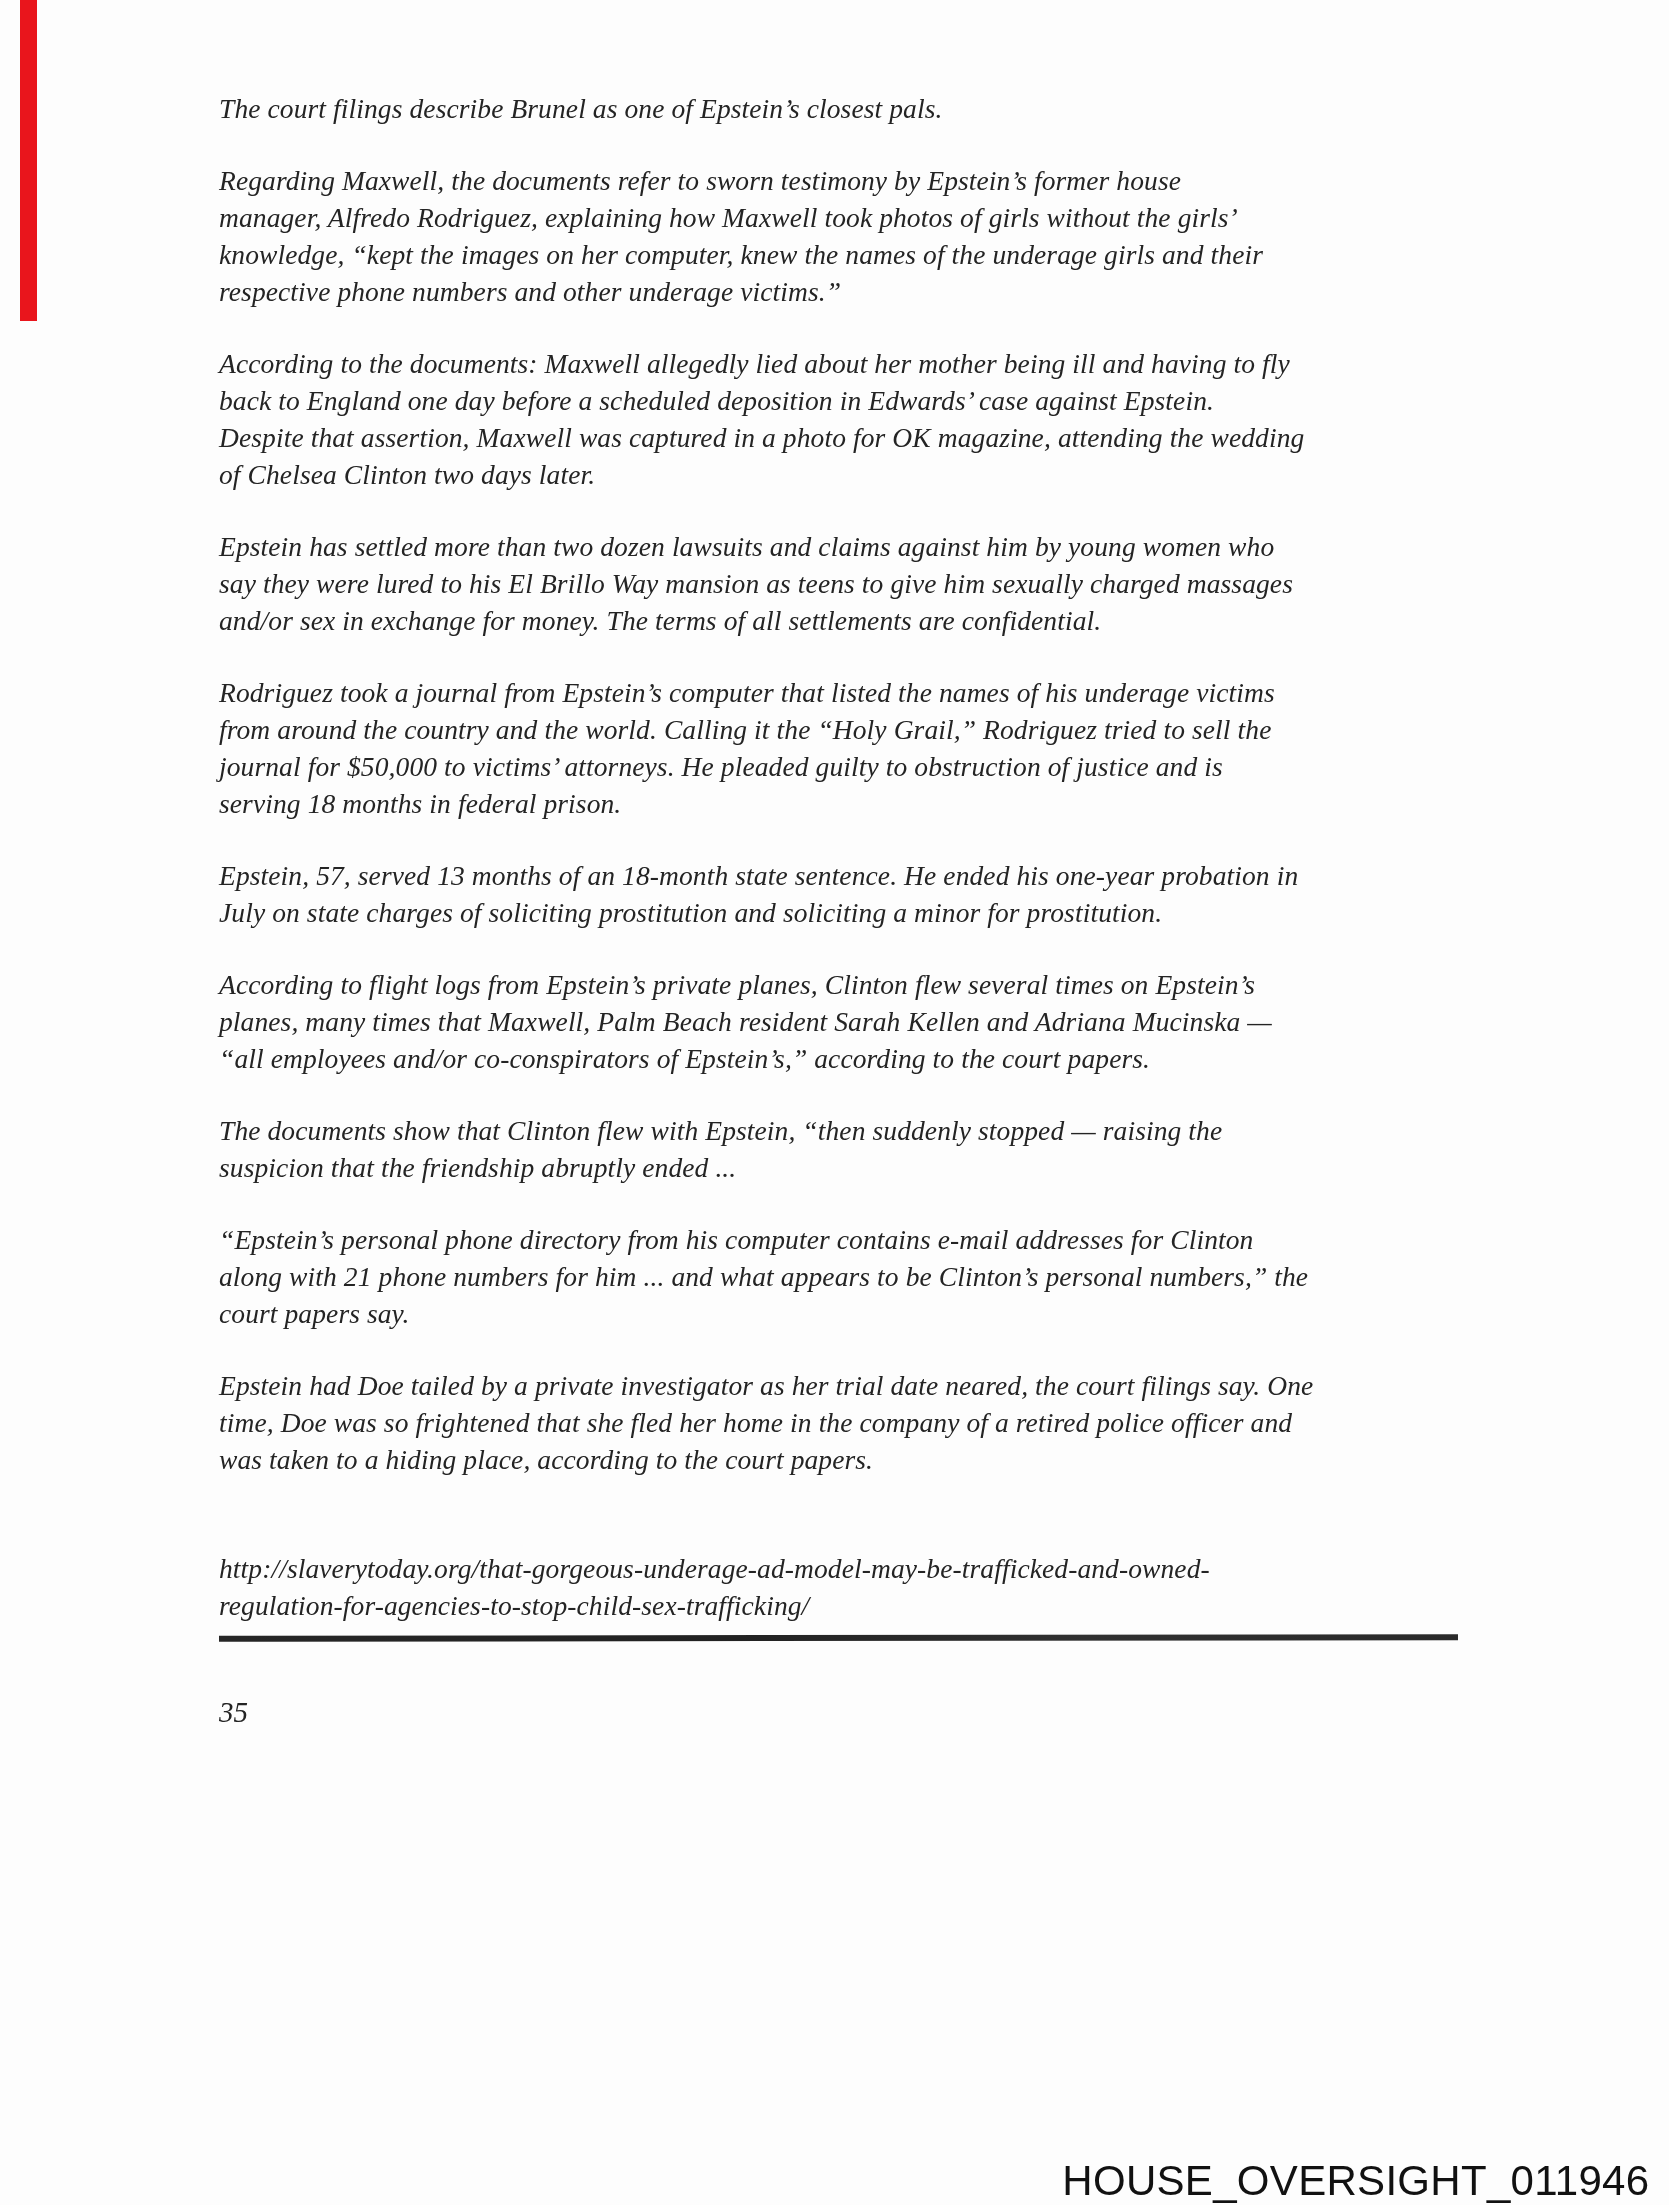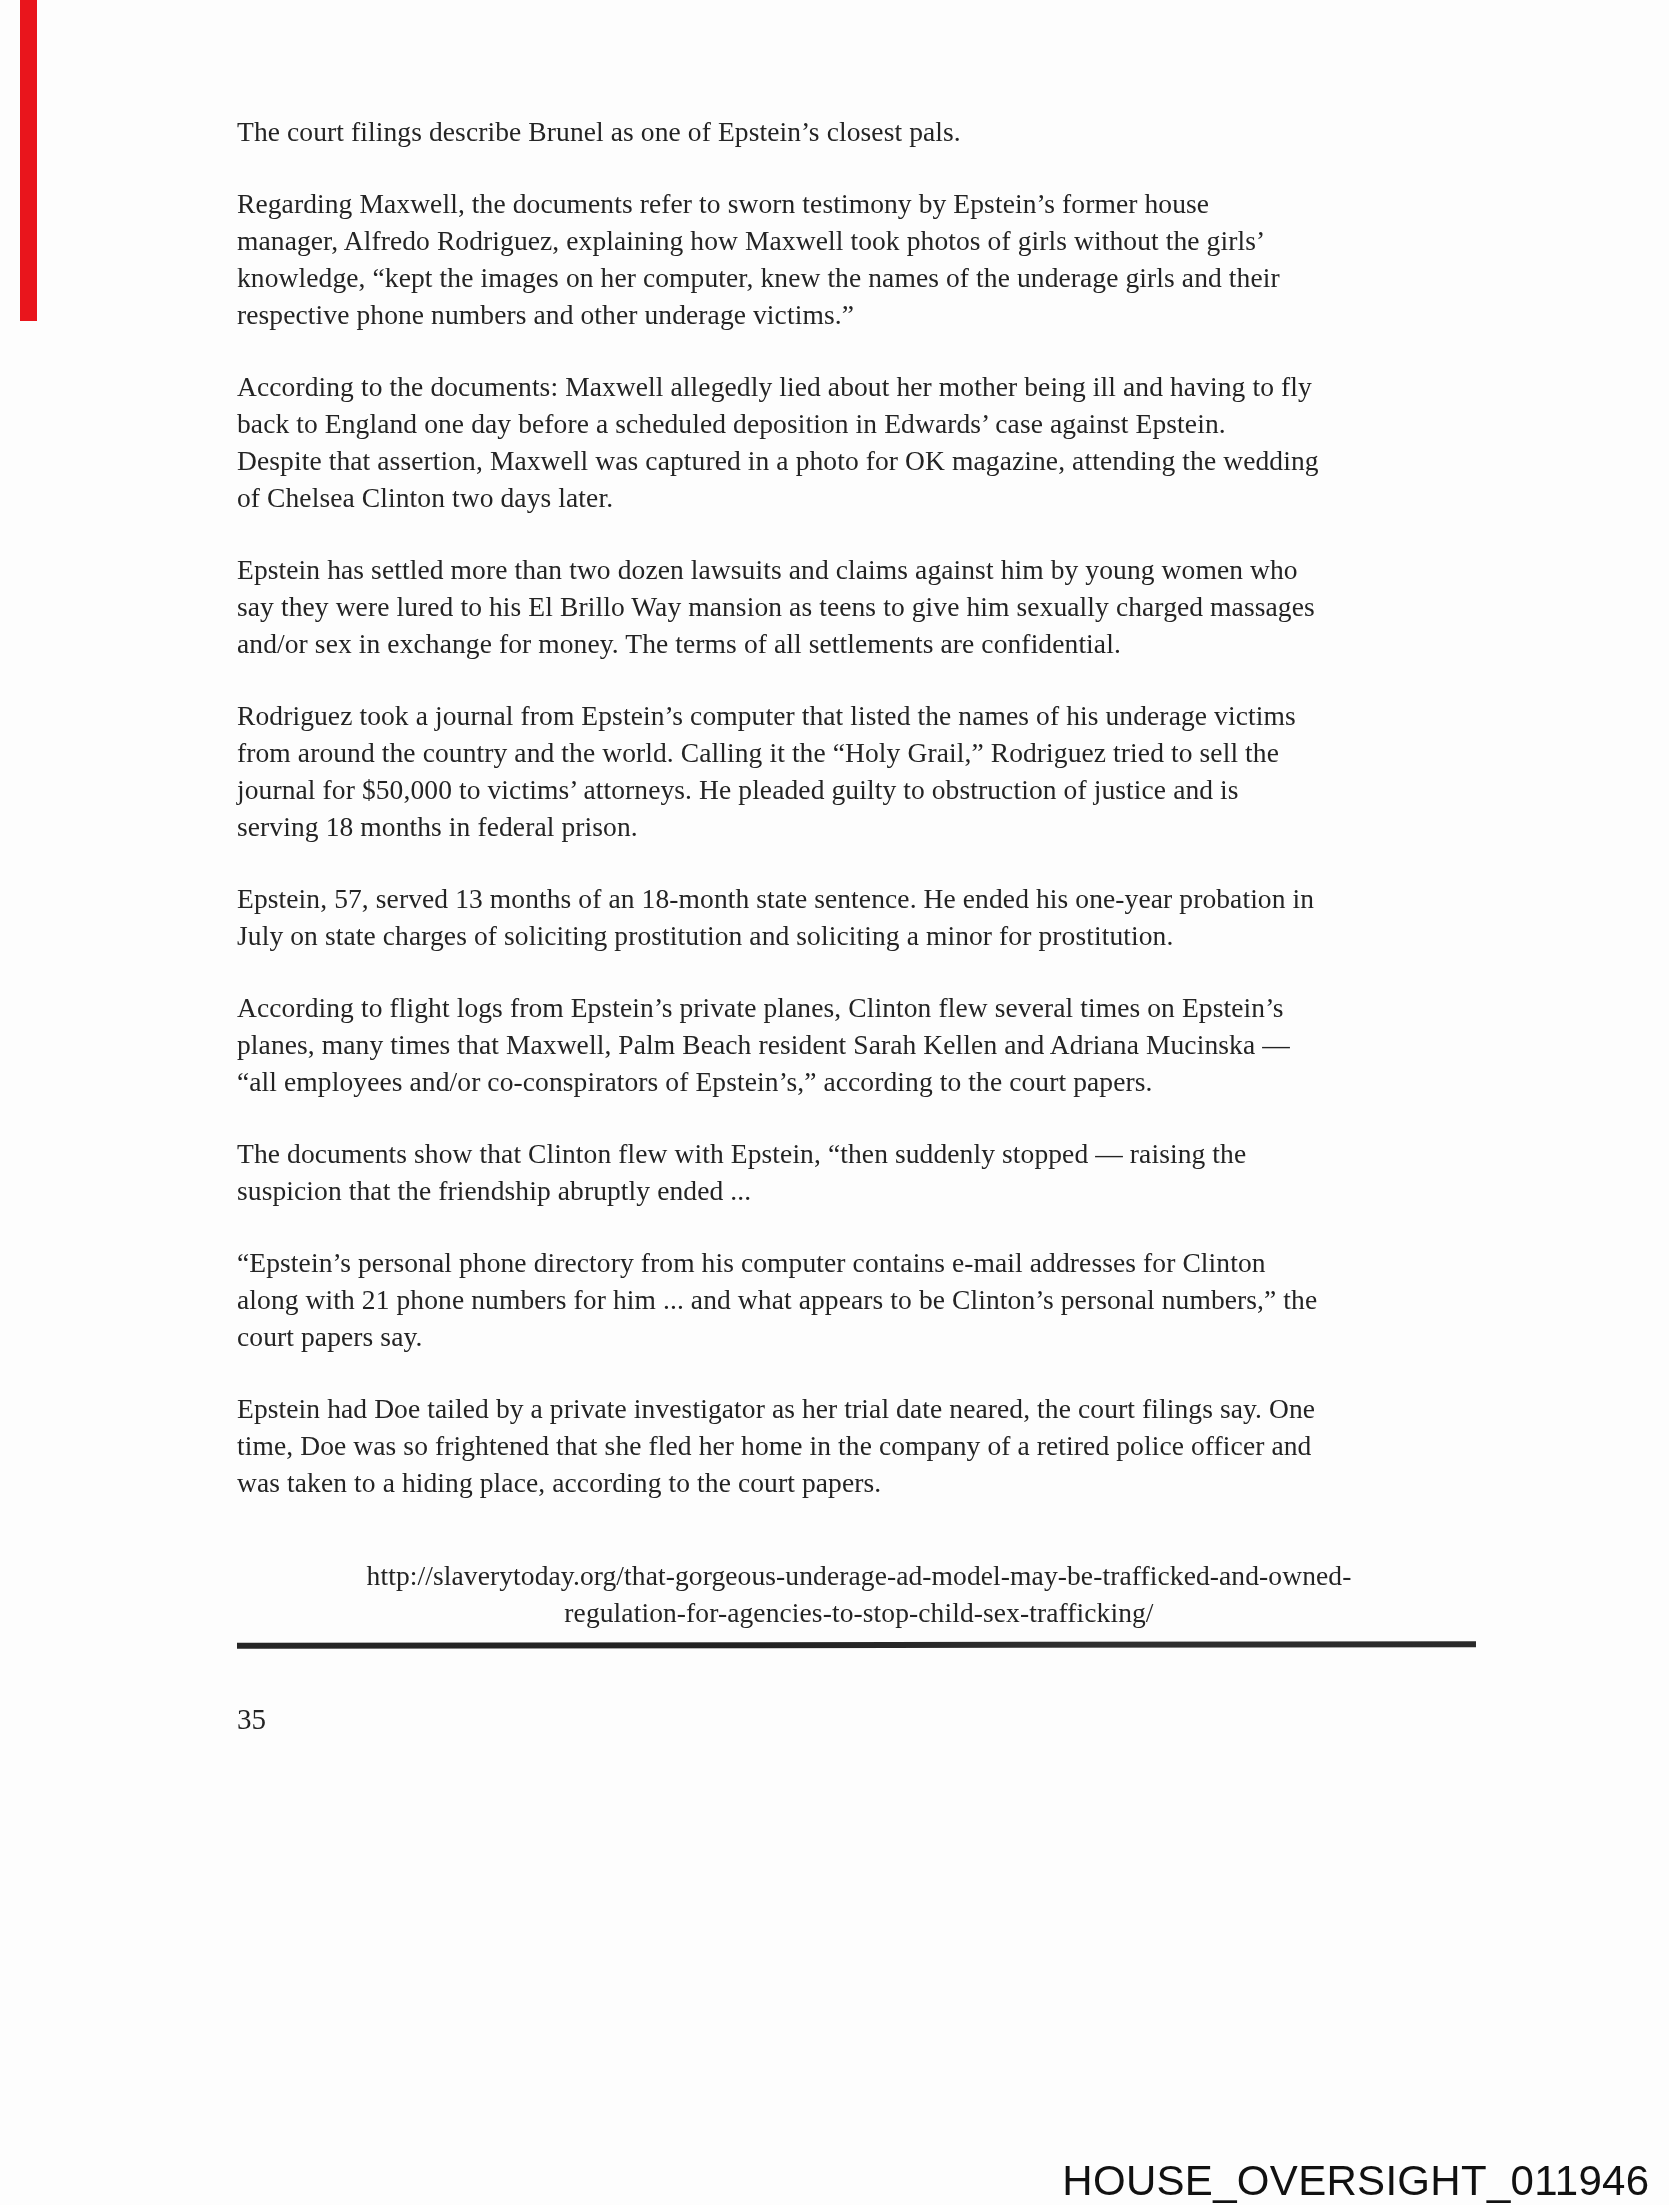--- a/index.html
+++ b/index.html
@@ -23,38 +23,38 @@
   .red-bar {
     position: absolute;
     left: 19.6px;
     top: 0;
     width: 17px;
     height: 321px;
   }
 
   .content {
     position: absolute;
-    left: 237px;
+    left: 219px;
     top: 0;
     width: 1244px;
-    padding-top: 113px;
+    padding-top: 90px;
+    font-style: italic;
   }
 
   .para {
     font-size: 27.5px;
     line-height: 37px;
     white-space: pre-line;      
     margin-bottom: 35px;
     letter-spacing: 0.1px;
   }
 
   .url-block {
-    margin-top: 56px;
+    margin-top: 72px;
     margin-bottom: 0;
-    text-align: center;
   }
 
   .rule {
     width: 1239px;
     height: 5.9px;
     margin-top: 10.5px;
     background: linear-gradient(to right, #262626 0%, #222222 42%, #303030 70%, #2a2a2a 100%);
     transform: rotate(-0.08deg);
   }
 

